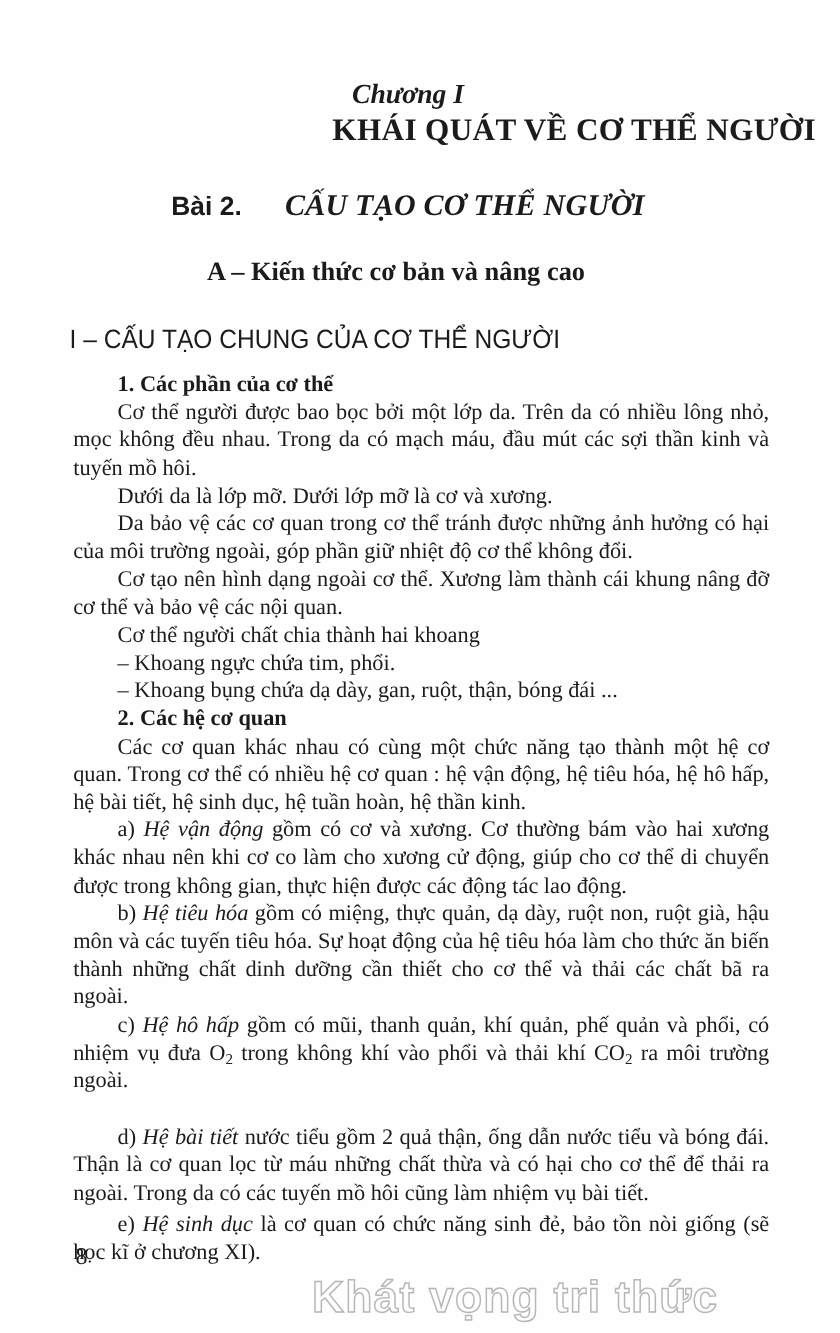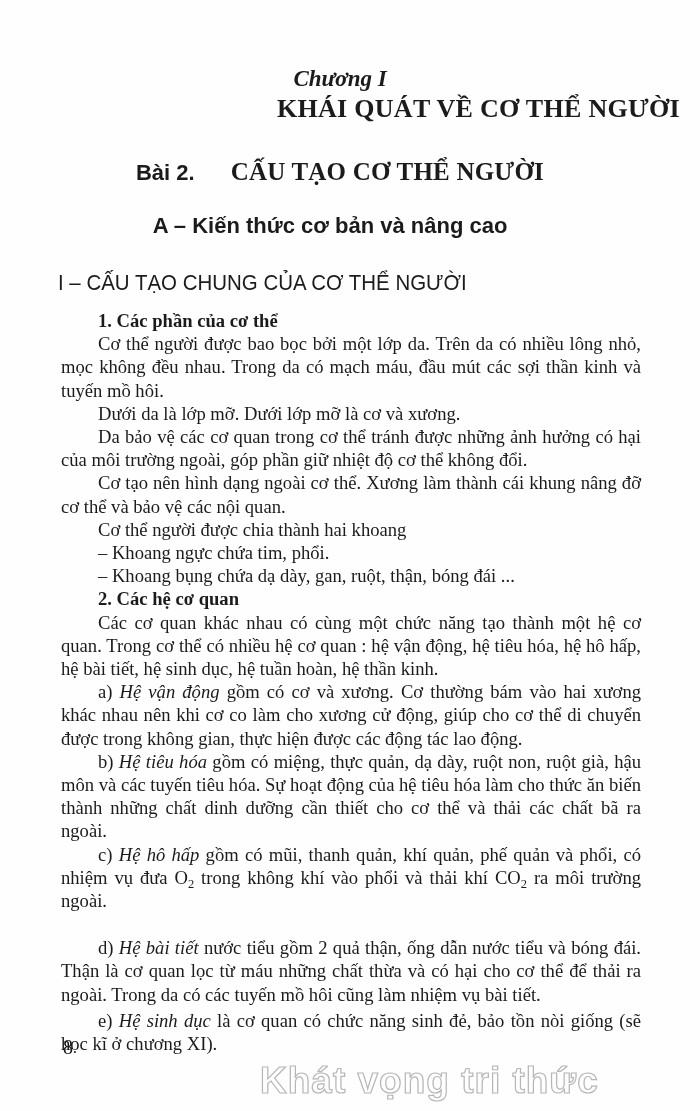--- a/index.html
+++ b/index.html
@@ -27,26 +27,26 @@
   .lesson-line{
     position:absolute; top:158px; left:0; width:680px;
     text-align:center;
     display:flex; justify-content:center; align-items:baseline; gap:36px;
   }
   .lesson-number{
     font-family:"Liberation Sans","DejaVu Sans",sans-serif;
     font-weight:bold; font-size:22px;
   }
   .lesson-title{
-    font-weight:bold; font-size:25px; letter-spacing:0.2px;
+    font-weight:bold; font-size:25px; letter-spacing:0.2px;font-style:italic;
   }
   .subtitle{
     position:absolute; top:213px; left:0; width:660px;
     text-align:center;
-    font-family:Liberation Sans, sans-serif;
+    font-family:Liberation Serif, serif;
     font-weight:bold; font-size:22px;
   }
   .section-heading{
     position:absolute; top:270px; left:58px;
     font-family:"Liberation Sans","DejaVu Sans",sans-serif;
     font-weight:400; font-size:22px;
     transform:scaleX(0.93); transform-origin:left center;
     white-space:nowrap;
   }
   .body-text{
@@ -106,21 +106,21 @@
   <div class="subtitle">A – Kiến thức cơ bản và nâng cao</div>
 
   <div class="section-heading">I – CẤU TẠO CHUNG CỦA CƠ THỂ NGƯỜI</div>
 
   <div class="body-text" id="body-blocks">
       <p class="heading"><span>1. Các phần của cơ thể</span></p>
       <p class="paragraph"><span>Cơ thể người được bao bọc bởi một lớp da. Trên da có nhiều lông nhỏ, mọc không đều nhau. Trong da có mạch máu, đầu mút các sợi thần kinh và tuyến mồ hôi.</span></p>
       <p class="paragraph"><span>Dưới da là lớp mỡ. Dưới lớp mỡ là cơ và xương.</span></p>
       <p class="paragraph"><span>Da bảo vệ các cơ quan trong cơ thể tránh được những ảnh hưởng có hại của môi trường ngoài, góp phần giữ nhiệt độ cơ thể không đổi.</span></p>
       <p class="paragraph"><span>Cơ tạo nên hình dạng ngoài cơ thể. Xương làm thành cái khung nâng đỡ cơ thể và bảo vệ các nội quan.</span></p>
-      <p class="paragraph"><span>Cơ thể người được chia thành hai khoang</span></p>
+      <p class="paragraph"><span>Cơ thể người chất chia thành hai khoang</span></p>
       <p class="paragraph"><span>– Khoang ngực chứa tim, phổi.</span></p>
       <p class="paragraph"><span>– Khoang bụng chứa dạ dày, gan, ruột, thận, bóng đái ...</span></p>
       <p class="heading"><span>2. Các hệ cơ quan</span></p>
       <p class="paragraph"><span>Các cơ quan khác nhau có cùng một chức năng tạo thành một hệ cơ quan. Trong cơ thể có nhiều hệ cơ quan : hệ vận động, hệ tiêu hóa, hệ hô hấp, hệ bài tiết, hệ sinh dục, hệ tuần hoàn, hệ thần kinh.</span></p>
       <p class="paragraph"><span>a) </span><i>Hệ vận động</i><span> gồm có cơ và xương. Cơ thường bám vào hai xương khác nhau nên khi cơ co làm cho xương cử động, giúp cho cơ thể di chuyển được trong không gian, thực hiện được các động tác lao động.</span></p>
       <p class="paragraph"><span>b) </span><i>Hệ tiêu hóa</i><span> gồm có miệng, thực quản, dạ dày, ruột non, ruột già, hậu môn và các tuyến tiêu hóa. Sự hoạt động của hệ tiêu hóa làm cho thức ăn biến thành những chất dinh dưỡng cần thiết cho cơ thể và thải các chất bã ra ngoài.</span></p>
       <p class="paragraph"><span>c) </span><i>Hệ hô hấp</i><span> gồm có mũi, thanh quản, khí quản, phế quản và phổi, có nhiệm vụ đưa O</span><sub>2</sub><span> trong không khí vào phổi và thải khí CO</span><sub>2</sub><span> ra môi trường ngoài.</span></p>
       <p class="paragraph pre-gap-lg"><span>d) </span><i>Hệ bài tiết</i><span> nước tiểu gồm 2 quả thận, ống dẫn nước tiểu và bóng đái. Thận là cơ quan lọc từ máu những chất thừa và có hại cho cơ thể để thải ra ngoài. Trong da có các tuyến mồ hôi cũng làm nhiệm vụ bài tiết.</span></p>
       <p class="paragraph pre-gap-sm"><span>e) </span><i>Hệ sinh dục</i><span> là cơ quan có chức năng sinh đẻ, bảo tồn nòi giống (sẽ học kĩ ở chương XI).</span></p>
     </div>

